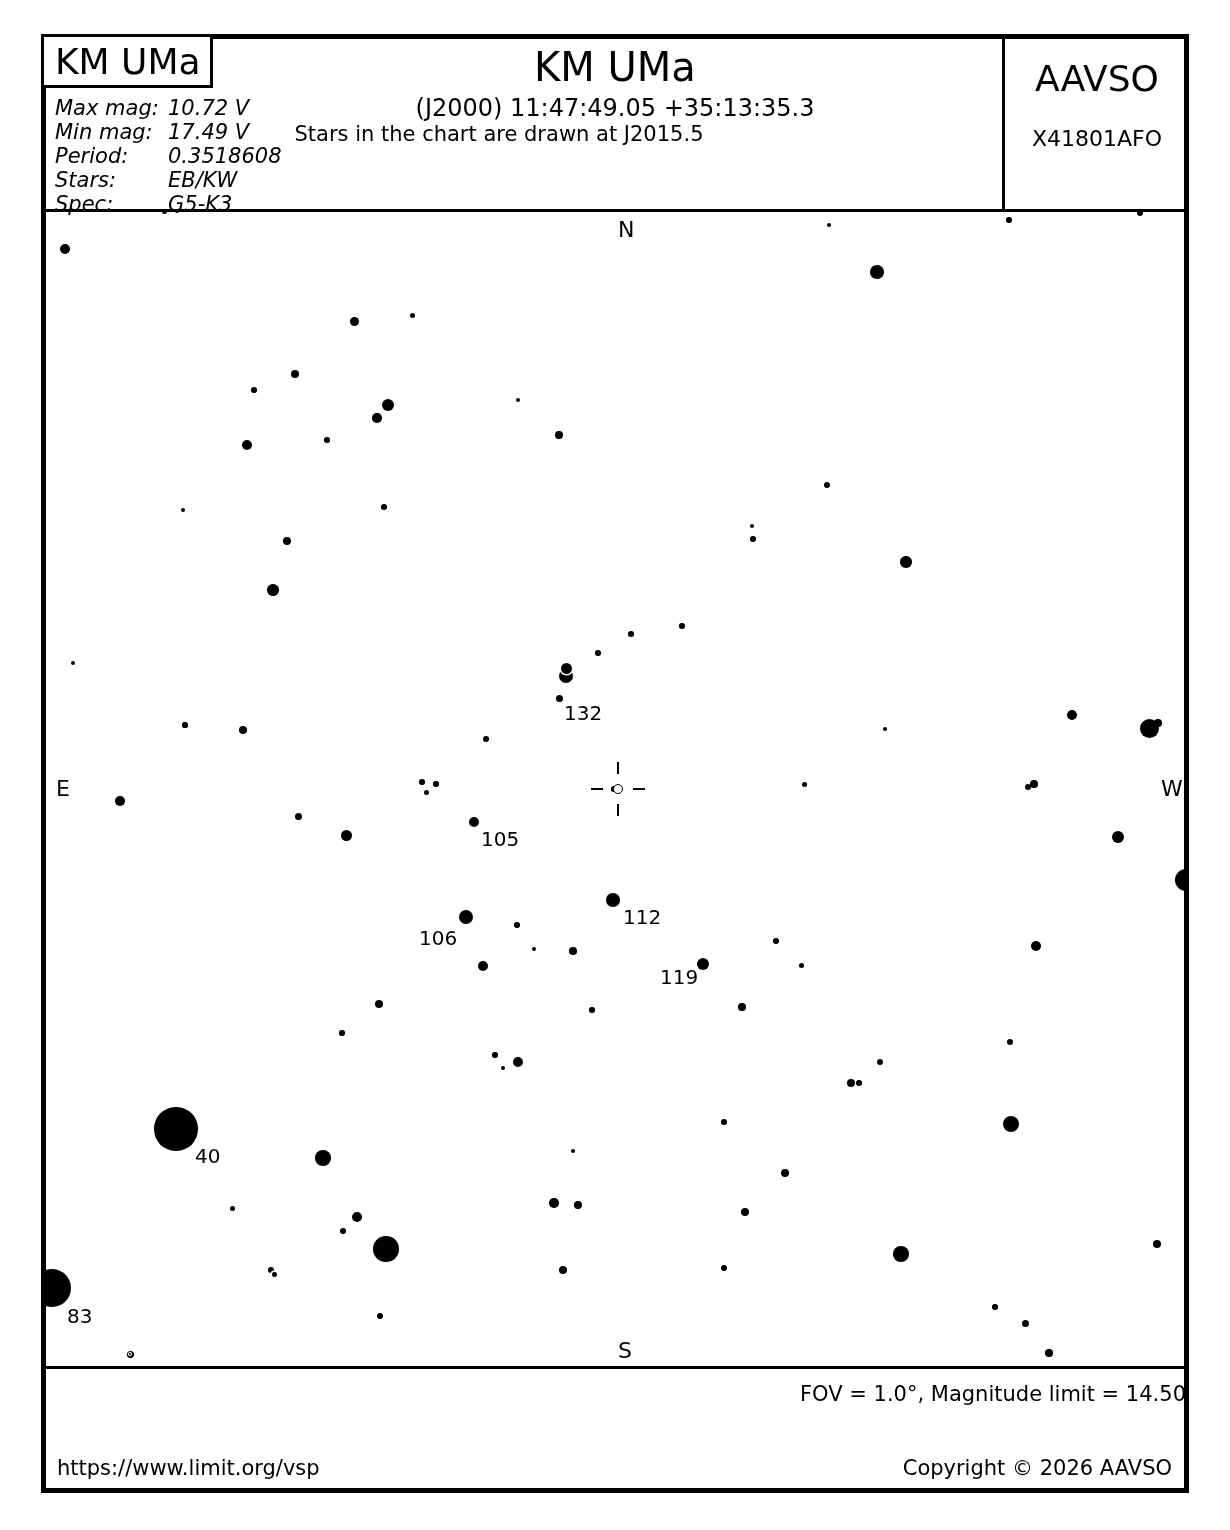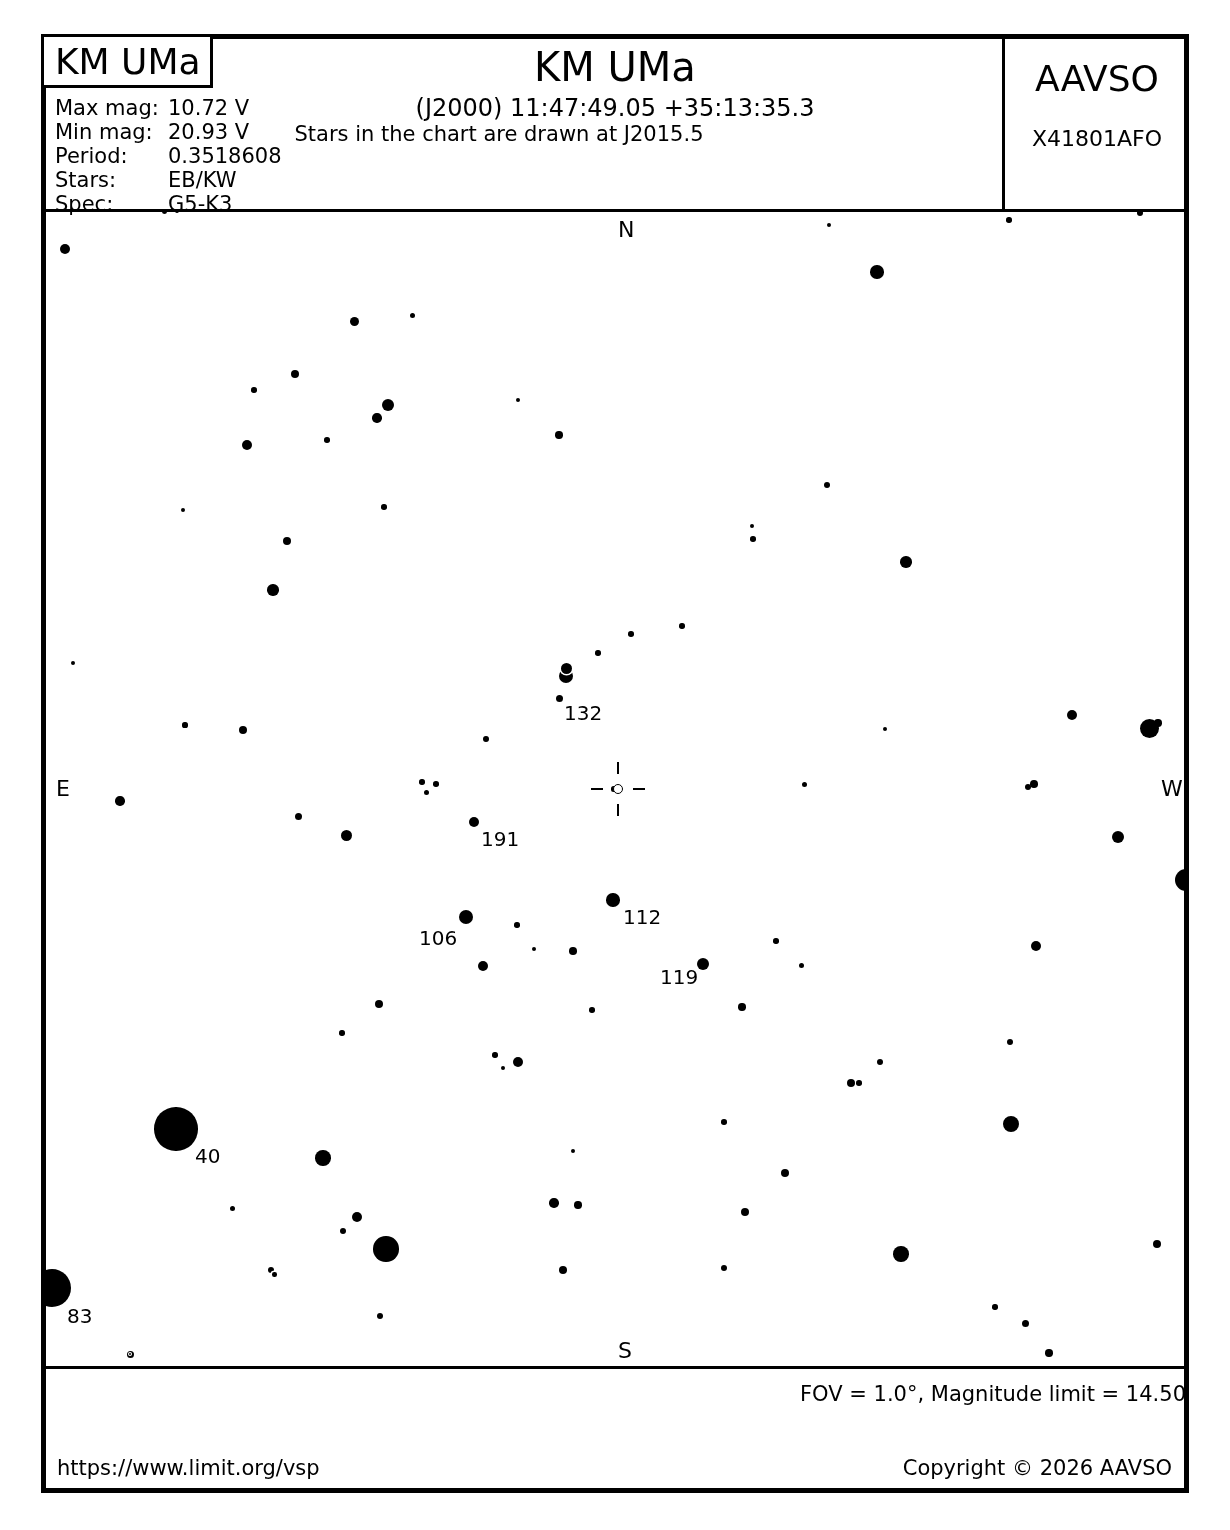--- a/index.html
+++ b/index.html
@@ -12,21 +12,21 @@
   #header-sep{left:41px;top:209px;width:1148px;height:3px;background:#000;}
   #chart-bottom-sep{left:41px;top:1366px;width:1148px;height:3px;background:#000;}
   #brand-box{left:1002px;top:34px;width:187px;height:178px;border-left:3px solid #000;box-sizing:border-box;text-align:center;}
   .brand-big{font-size:36px;line-height:42px;}
   .brand-code{font-size:22px;margin-top:26px;}
   #center-head{left:41px;top:0;width:1148px;text-align:center;}
   #main-title{top:44px;font-size:40px;}
   #coords-line{top:94px;font-size:24px;}
   #epoch-line{top:122px;font-size:21px;}
   #info-block{left:55px;top:96px;font-size:21px;line-height:24px;}
-  .info-row{display:flex;}
+  .info-row{display:flex;font-style:italic;}
   .info-label{width:113px;}
   #star-field{left:46px;top:212px;width:1140px;height:1154px;overflow:hidden;}
   .star{position:absolute;background:#000;border-radius:50%;}
   .star-ringed{position:absolute;background:#000;border-radius:50%;box-shadow:0 0 0 1.6px #fff;}
   .comp-label{position:absolute;font-size:20px;white-space:nowrap;}
   .cardinal{position:absolute;font-size:22px;}
   .ch-line{position:absolute;background:#000;}
   .ch-circle{position:absolute;background:#fff;border:1.7px solid #000;border-radius:50%;box-sizing:border-box;}
   #footer-fov{left:46px;top:1382px;width:1140px;text-align:right;font-size:21px;}
   #footer-note{left:57px;top:1407px;font-size:21px;}
@@ -55,21 +55,21 @@
     <div class="brand-code">X41801AFO</div>
   </div>
 
   <div id="info-block" class="abs">
     <div class="info-row">
       <span class="info-label">Max mag:</span>
       <span>10.72 V</span>
     </div>
     <div class="info-row">
       <span class="info-label">Min mag:</span>
-      <span>20.93 V</span>
+      <span>17.49 V</span>
     </div>
     <div class="info-row">
       <span class="info-label">Period:</span>
       <span>0.3518608</span>
     </div>
     <div class="info-row">
       <span class="info-label">Stars:</span>
       <span>EB/KW</span>
     </div>
     <div class="info-row">
@@ -180,21 +180,21 @@
       <div class="star" style="left: 80.5px; top: 1138.5px; width: 7px; height: 7px;"></div>
       <div class="star" style="left: 81.8px; top: 1139.8px; width: 4.4px; height: 4.4px; background: rgb(255, 255, 255);"></div>
       <div class="star" style="left: 83px; top: 1141px; width: 2px; height: 2px;"></div>
       <div class="star" style="left: 564.7px; top: 574.2px; width: 5.6px; height: 5.6px;"></div>
       <div class="ch-circle" style="left: 567px; top: 572px; width: 10px; height: 10px;"></div>
       <div class="ch-line" style="left: 571px; top: 550px; width: 2px; height: 12px;"></div>
       <div class="ch-line" style="left: 571px; top: 592px; width: 2px; height: 12px;"></div>
       <div class="ch-line" style="left: 545px; top: 576px; width: 12px; height: 2px;"></div>
       <div class="ch-line" style="left: 587px; top: 576px; width: 12px; height: 2px;"></div>
       <span class="comp-label" style="left: 518px; top: 489px;">132</span>
-      <span class="comp-label" style="left: 435px; top: 615px;">191</span>
+      <span class="comp-label" style="left: 435px; top: 615px;">105</span>
       <span class="comp-label" style="left: 577px; top: 693px;">112</span>
       <span class="comp-label" style="left: 373px; top: 714px;">106</span>
       <span class="comp-label" style="left: 614px; top: 753px;">119</span>
       <span class="comp-label" style="left: 149px; top: 932px;">40</span>
       <span class="comp-label" style="left: 21px; top: 1092px;">83</span>
       <span class="cardinal" style="left: 572px; top: 5px;">N</span>
       <span class="cardinal" style="left: 572px; top: 1126px;">S</span>
       <span class="cardinal" style="left: 10px; top: 564px;">E</span>
       <span class="cardinal" style="left: 1115px; top: 564px;">W</span>
     </div>

